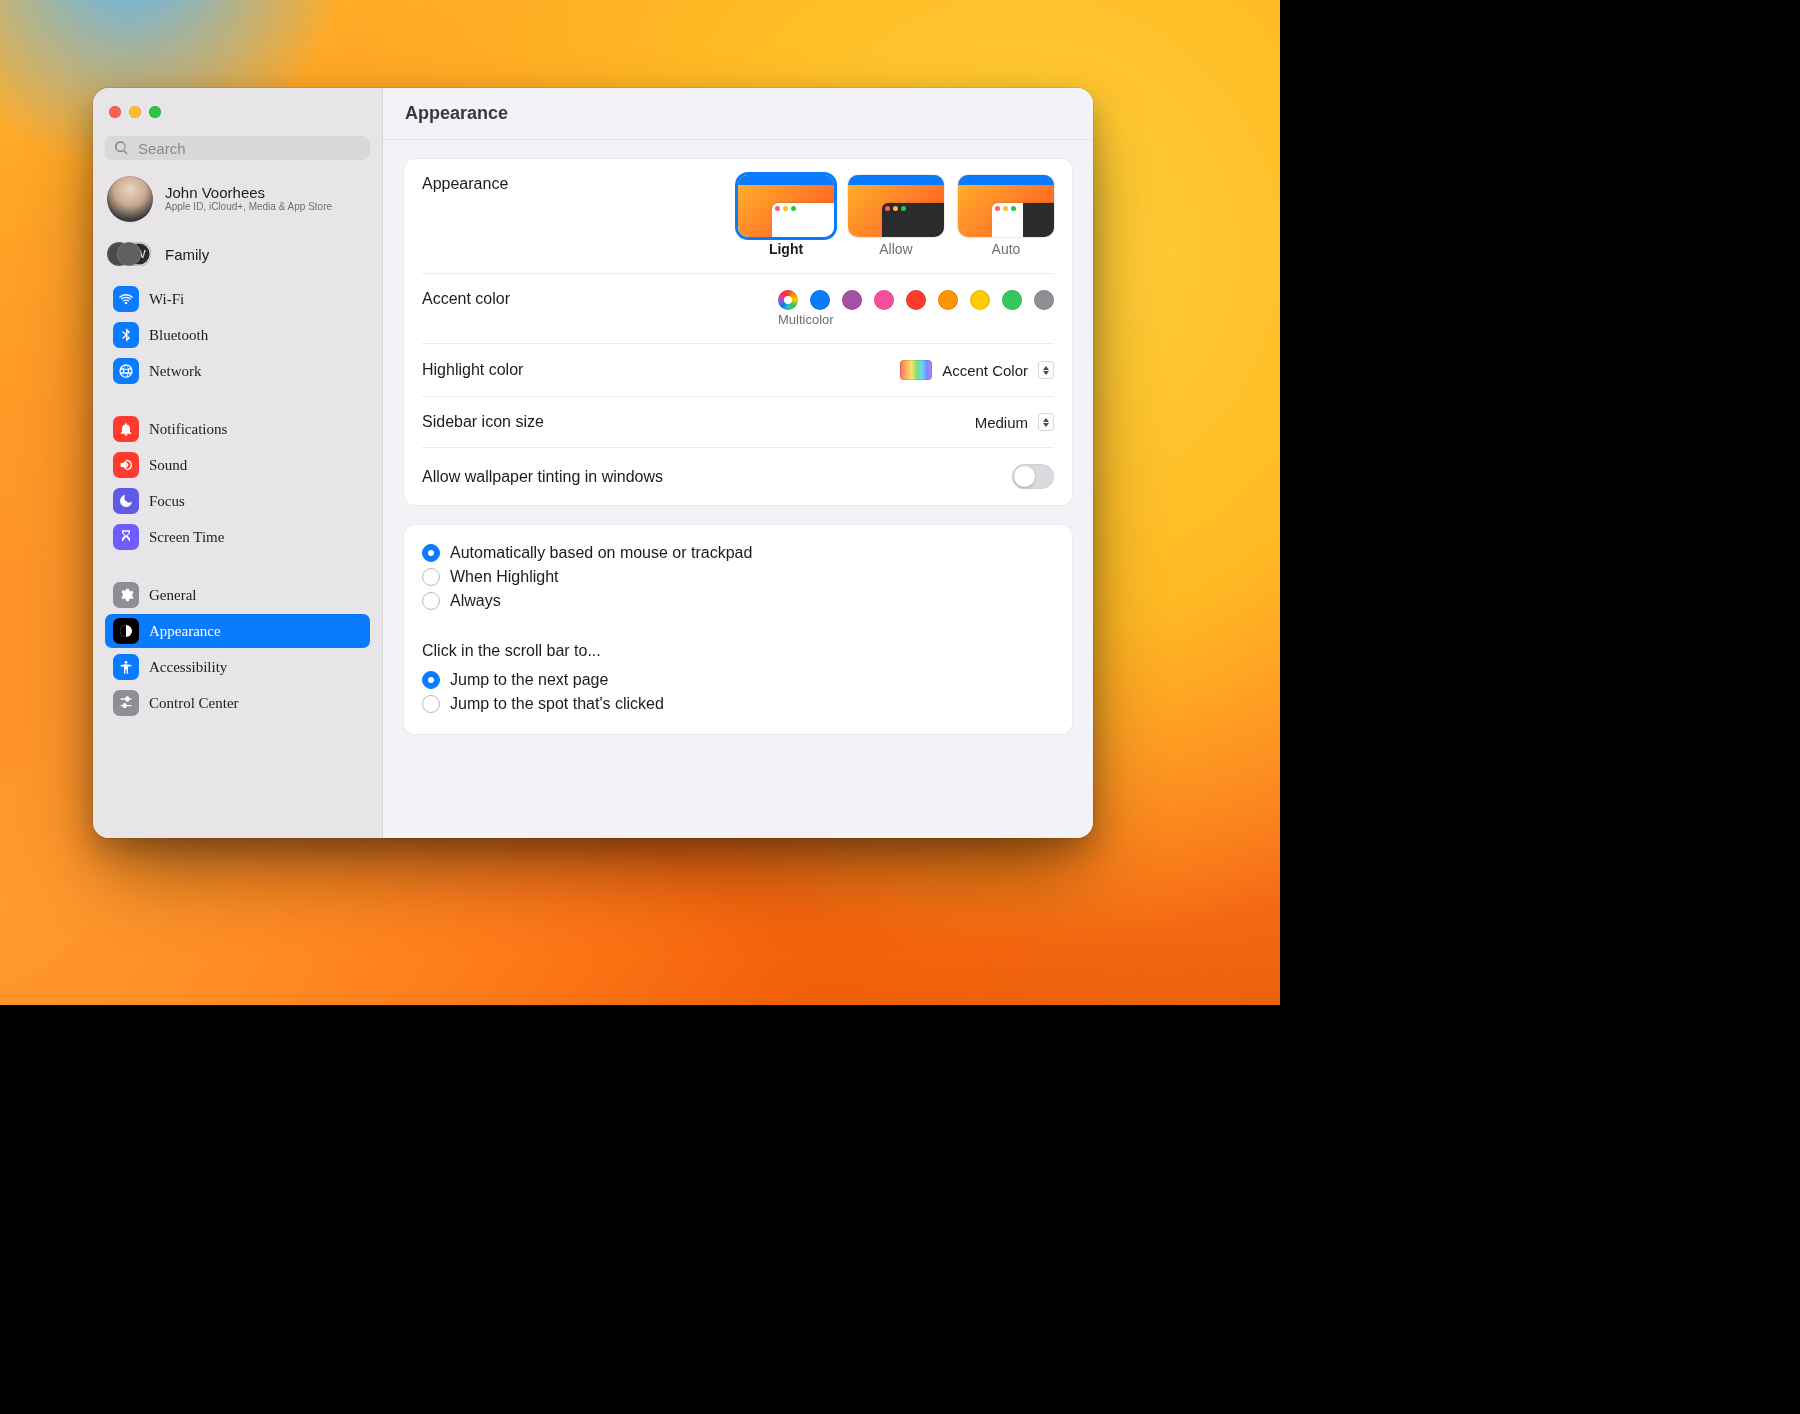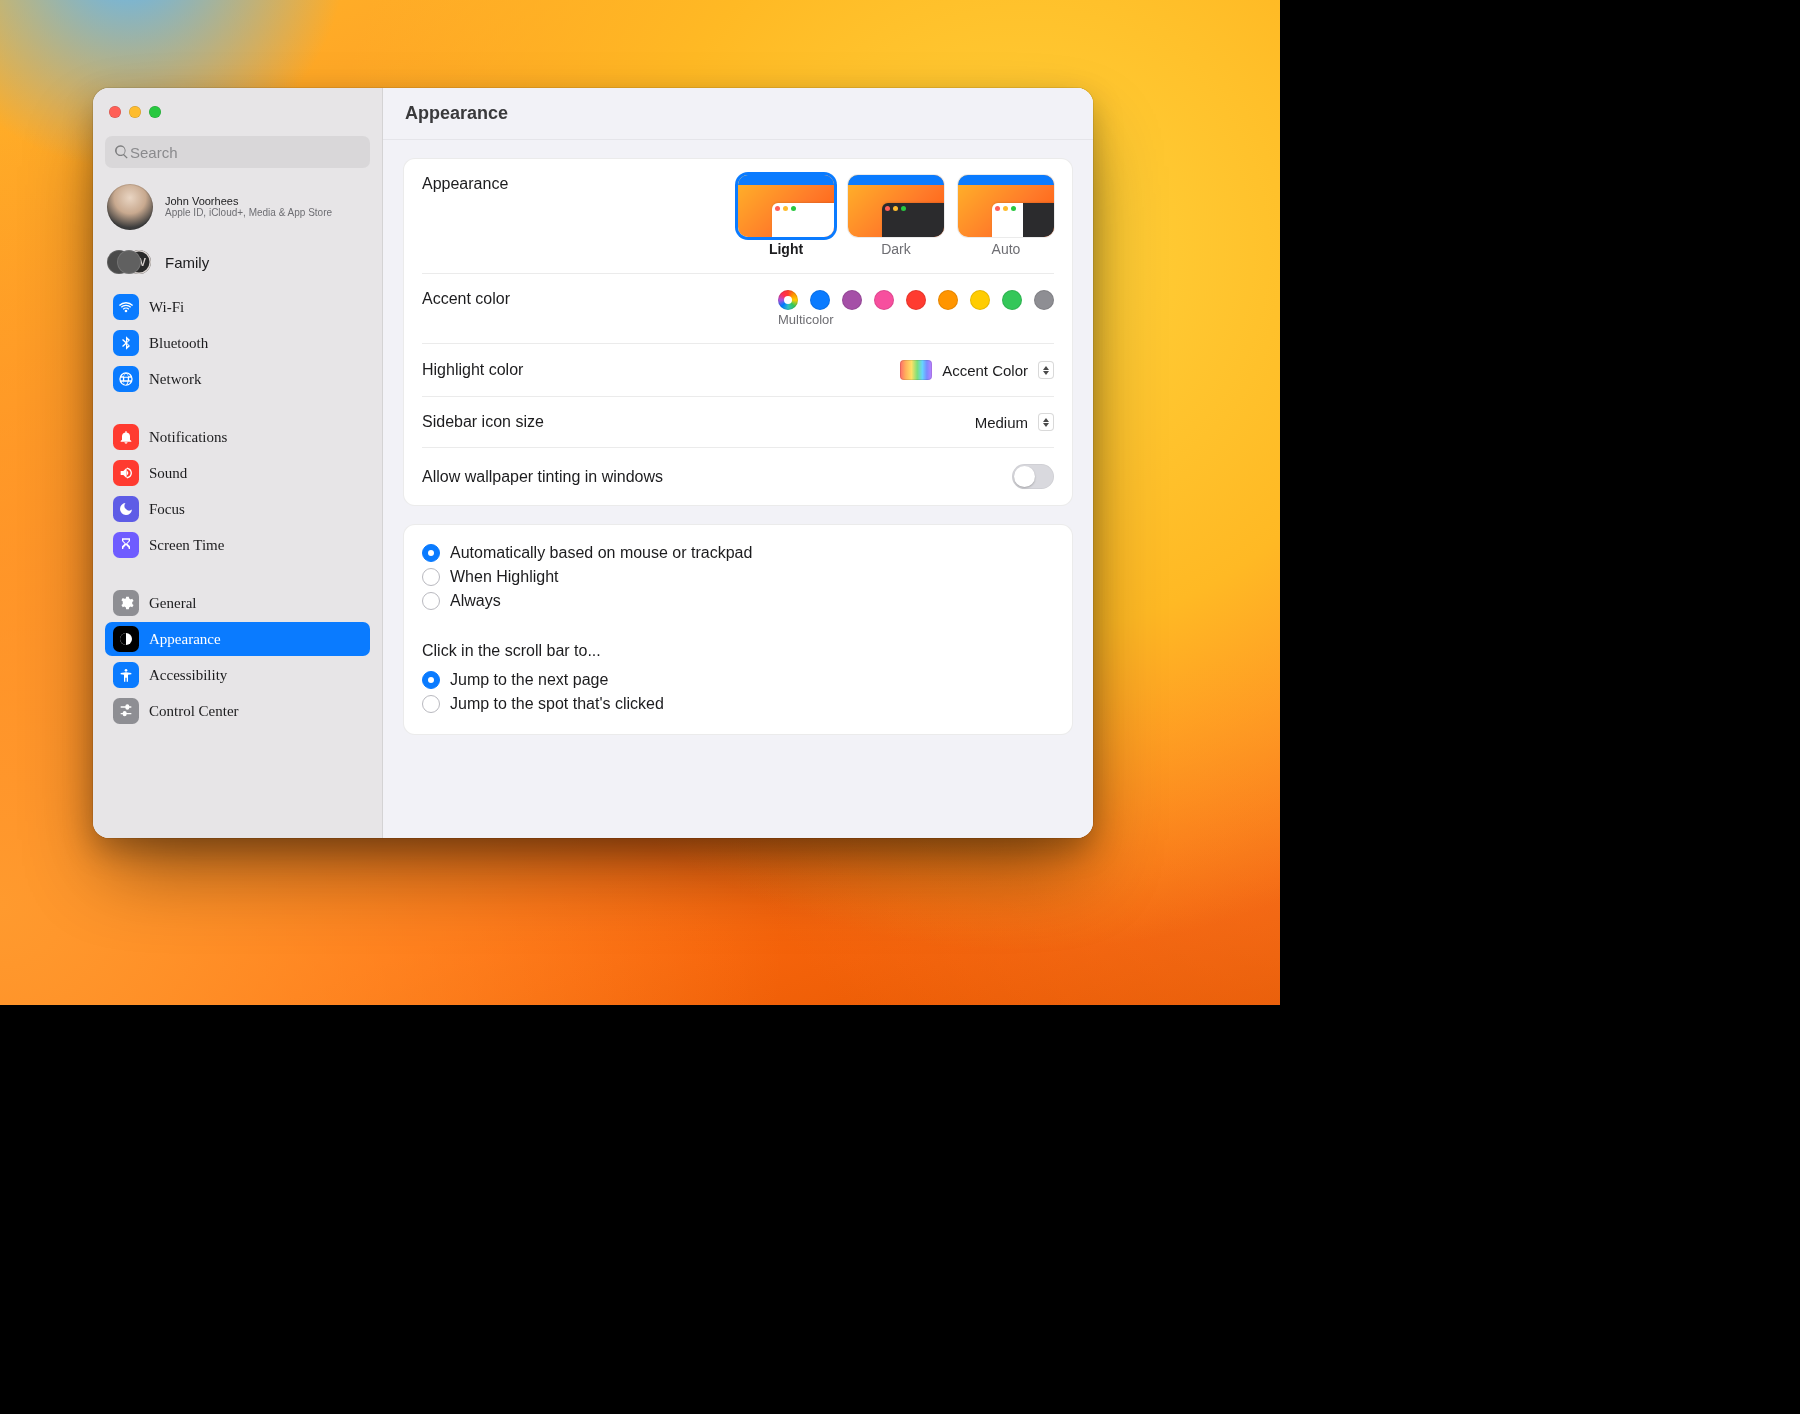--- a/index.html
+++ b/index.html
@@ -54,22 +54,22 @@
   .traffic { display: flex; gap: 8px; padding: 4px 4px 8px; }
   .traffic span {
     width: 12px; height: 12px; border-radius: 50%;
     display: inline-block;
   }
   .t-red    { background:#ff5f57; box-shadow: inset 0 0 0 .5px rgba(0,0,0,.2);}
   .t-yellow { background:#febc2e; box-shadow: inset 0 0 0 .5px rgba(0,0,0,.2);}
   .t-green  { background:#28c840; box-shadow: inset 0 0 0 .5px rgba(0,0,0,.2);}
 
   .searchbox {
-    display:flex; align-items:center; 
-    height: 32px;
+    display:flex; align-items:center; gap:8px;
+    height: 24px;
     background: rgba(0,0,0,0.06);
     border-radius: 7px;
     padding: 0 9px;
     color:#808082;
   }
   .searchbox input {
     flex:1; border:none; background:transparent; outline:none;
     font-size: 15px; color:#2c2c2e;
   }
   .searchbox input::placeholder { color:#8a8a8d; }
@@ -77,21 +77,21 @@
 
   .account {
     display:flex; align-items:center; gap:12px; padding:6px 2px 2px;
   }
   .avatar {
     width:46px; height:46px; border-radius:50%;
     background: radial-gradient(circle at 50% 30%, #e9d5c3 0%, #c8a98f 40%, #3d3d3d 75%);
     box-shadow: inset 0 0 0 1px rgba(0,0,0,.1);
     flex:0 0 46px;
   }
-  .account .name { font-size:11px; font-weight:500; color:#1c1c1e;}
+  .account .name { font-size:15px; font-weight:500; color:#1c1c1e;}
   .account .sub  { font-size:10px; color:#6e6e73; line-height:1.25;}
 
   .family-row {
     display:flex; align-items:center; gap:12px; padding:6px 2px 4px;
   }
   .family-badge {
     width:46px; height:28px; border-radius:14px;
     position:relative;
   }
   .family-badge::before, .family-badge::after, .family-badge > span {
@@ -441,21 +441,21 @@
               <div class="mode">
                 <div class="tile dark">
                   <div class="menubar"></div>
                   <div class="winlet"></div>
                   <div class="dots">
                       <span class="d-r"></span>
                       <span class="d-y"></span>
                       <span class="d-g"></span>
                     </div>
                 </div>
-                <div class="mlabel">Dark</div>
+                <div class="mlabel">Allow</div>
               </div>
               <div class="mode">
                 <div class="tile auto">
                   <div class="menubar"></div>
                   <div class="winlet"></div>
                   <div class="dots">
                       <span class="d-r"></span>
                       <span class="d-y"></span>
                       <span class="d-g"></span>
                     </div>

